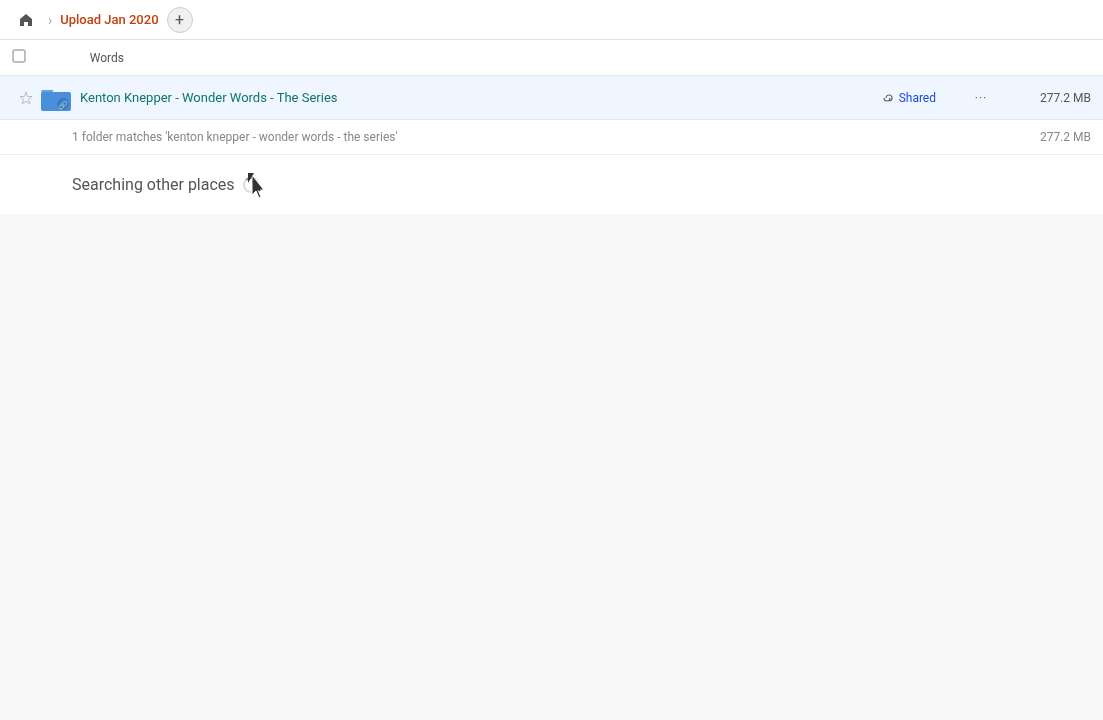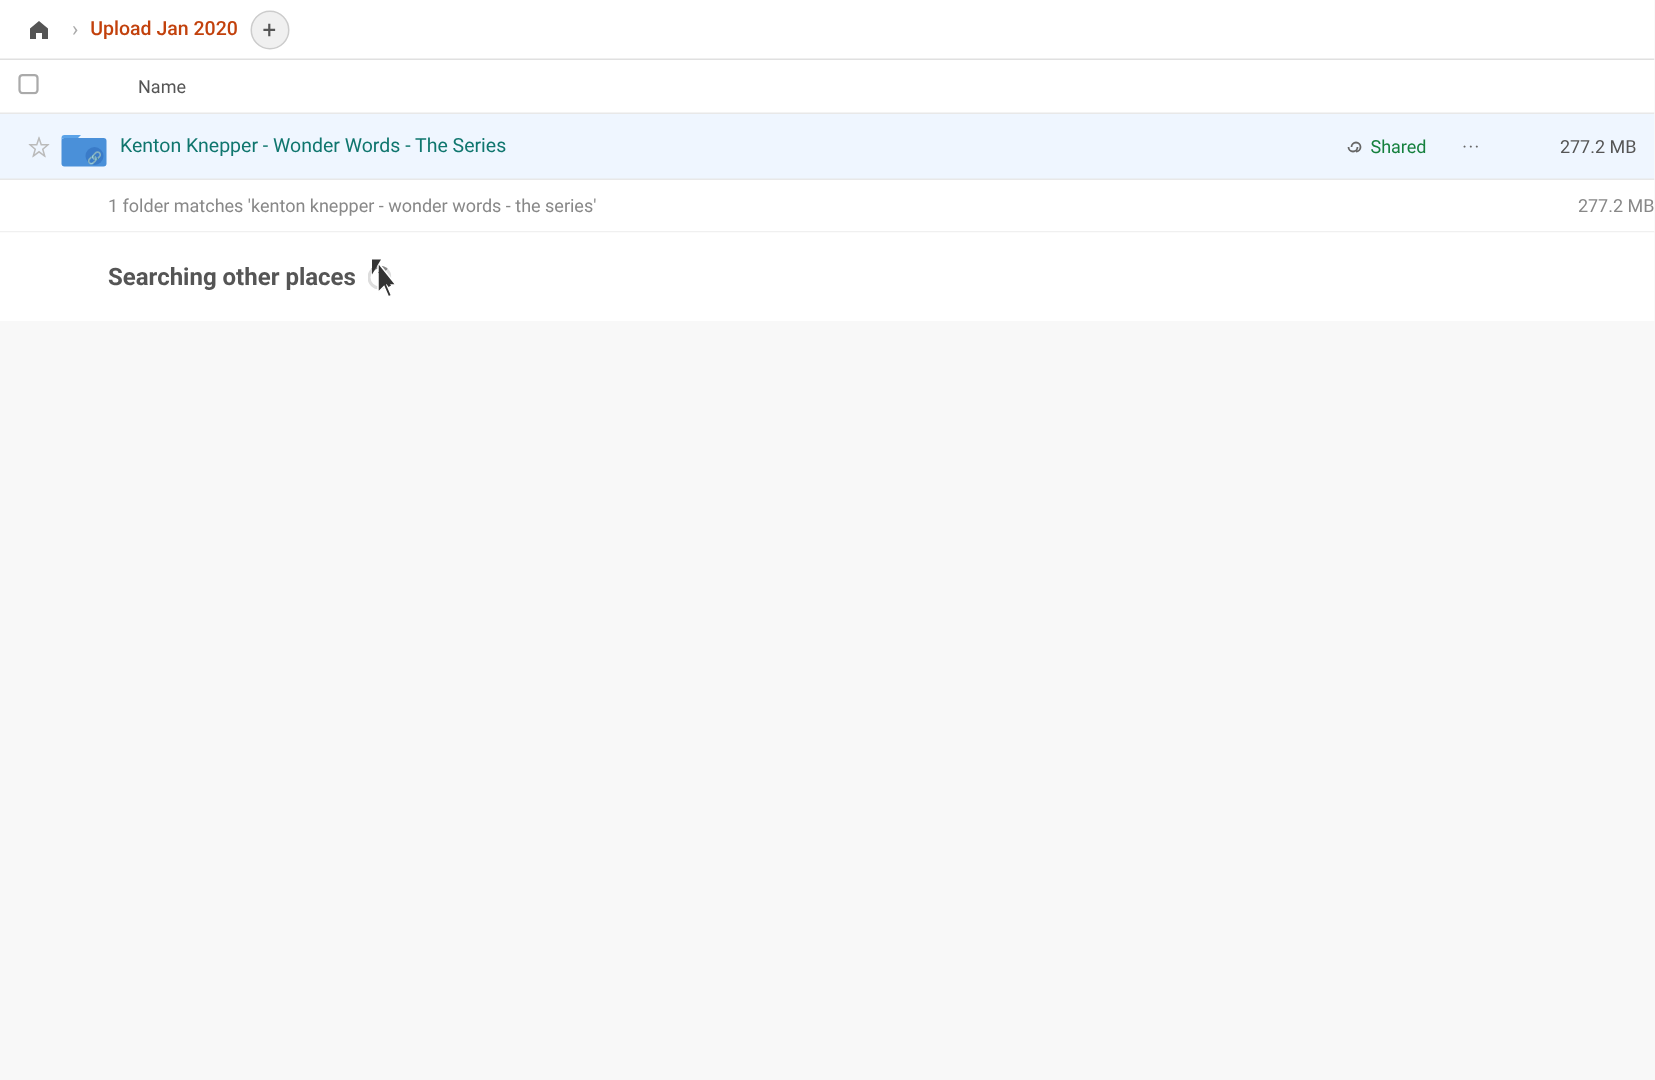--- a/index.html
+++ b/index.html
@@ -133,22 +133,22 @@
       font-size: 13px;
       color: #0f766e;
       font-weight: 400;
     }
 
     .shared-badge {
       display: flex;
       align-items: center;
       gap: 4px;
       font-size: 12px;
-      color: #15803d;
-      margin-right: 16px;
+      color: #1d4ed8;
+      margin-right: 31px;
     }
 
     .more-btn {
       width: 28px;
       height: 28px;
       display: flex;
       align-items: center;
       justify-content: center;
       border-radius: 4px;
       cursor: pointer;
@@ -158,34 +158,33 @@
     }
 
     .file-size {
       font-size: 12px;
       color: #555;
       width: 80px;
       text-align: right;
     }
 
     .match-info {
-      padding: 10px 0 10px 72px;
+      padding: 10px 12px 10px 72px;
       font-size: 12px;
       color: #888;
       display: flex;
       justify-content: space-between;
       align-items: center;
       border-bottom: 1px solid #f0f0f0;
       background: #fff;
     }
 
     .searching-section {
       padding: 20px 19px 20px 72px;
       background: #fff;
-      font-weight: bold;
     }
 
     .searching-text {
       font-size: 16px;
       color: #555;
       display: flex;
       align-items: center;
       gap: 8px;
     }
 
@@ -252,21 +251,21 @@
   <span class="breadcrumb-title">Upload Jan 2020</span>
   <div class="add-btn">+</div>
 </div>
 
 <div class="column-headers">
   <div class="col-checkbox">
     <svg width="14" height="14" viewBox="0 0 14 14" fill="none">
       <rect x="1" y="1" width="12" height="12" rx="2" stroke="#aaa" stroke-width="1.5" fill="none"></rect>
     </svg>
   </div>
-  <div class="col-size">Name</div>
+  <div class="col-size">Words</div>
 </div>
 
 <div class="file-row">
   <div class="star-icon">
     <svg width="14" height="14" viewBox="0 0 14 14" fill="none">
       <polygon points="7,1 8.5,5.5 13,5.5 9.5,8.5 10.8,13 7,10.2 3.2,13 4.5,8.5 1,5.5 5.5,5.5" stroke="#bbb" stroke-width="1" fill="none"></polygon>
     </svg>
   </div>
   <div class="file-icon">
 

